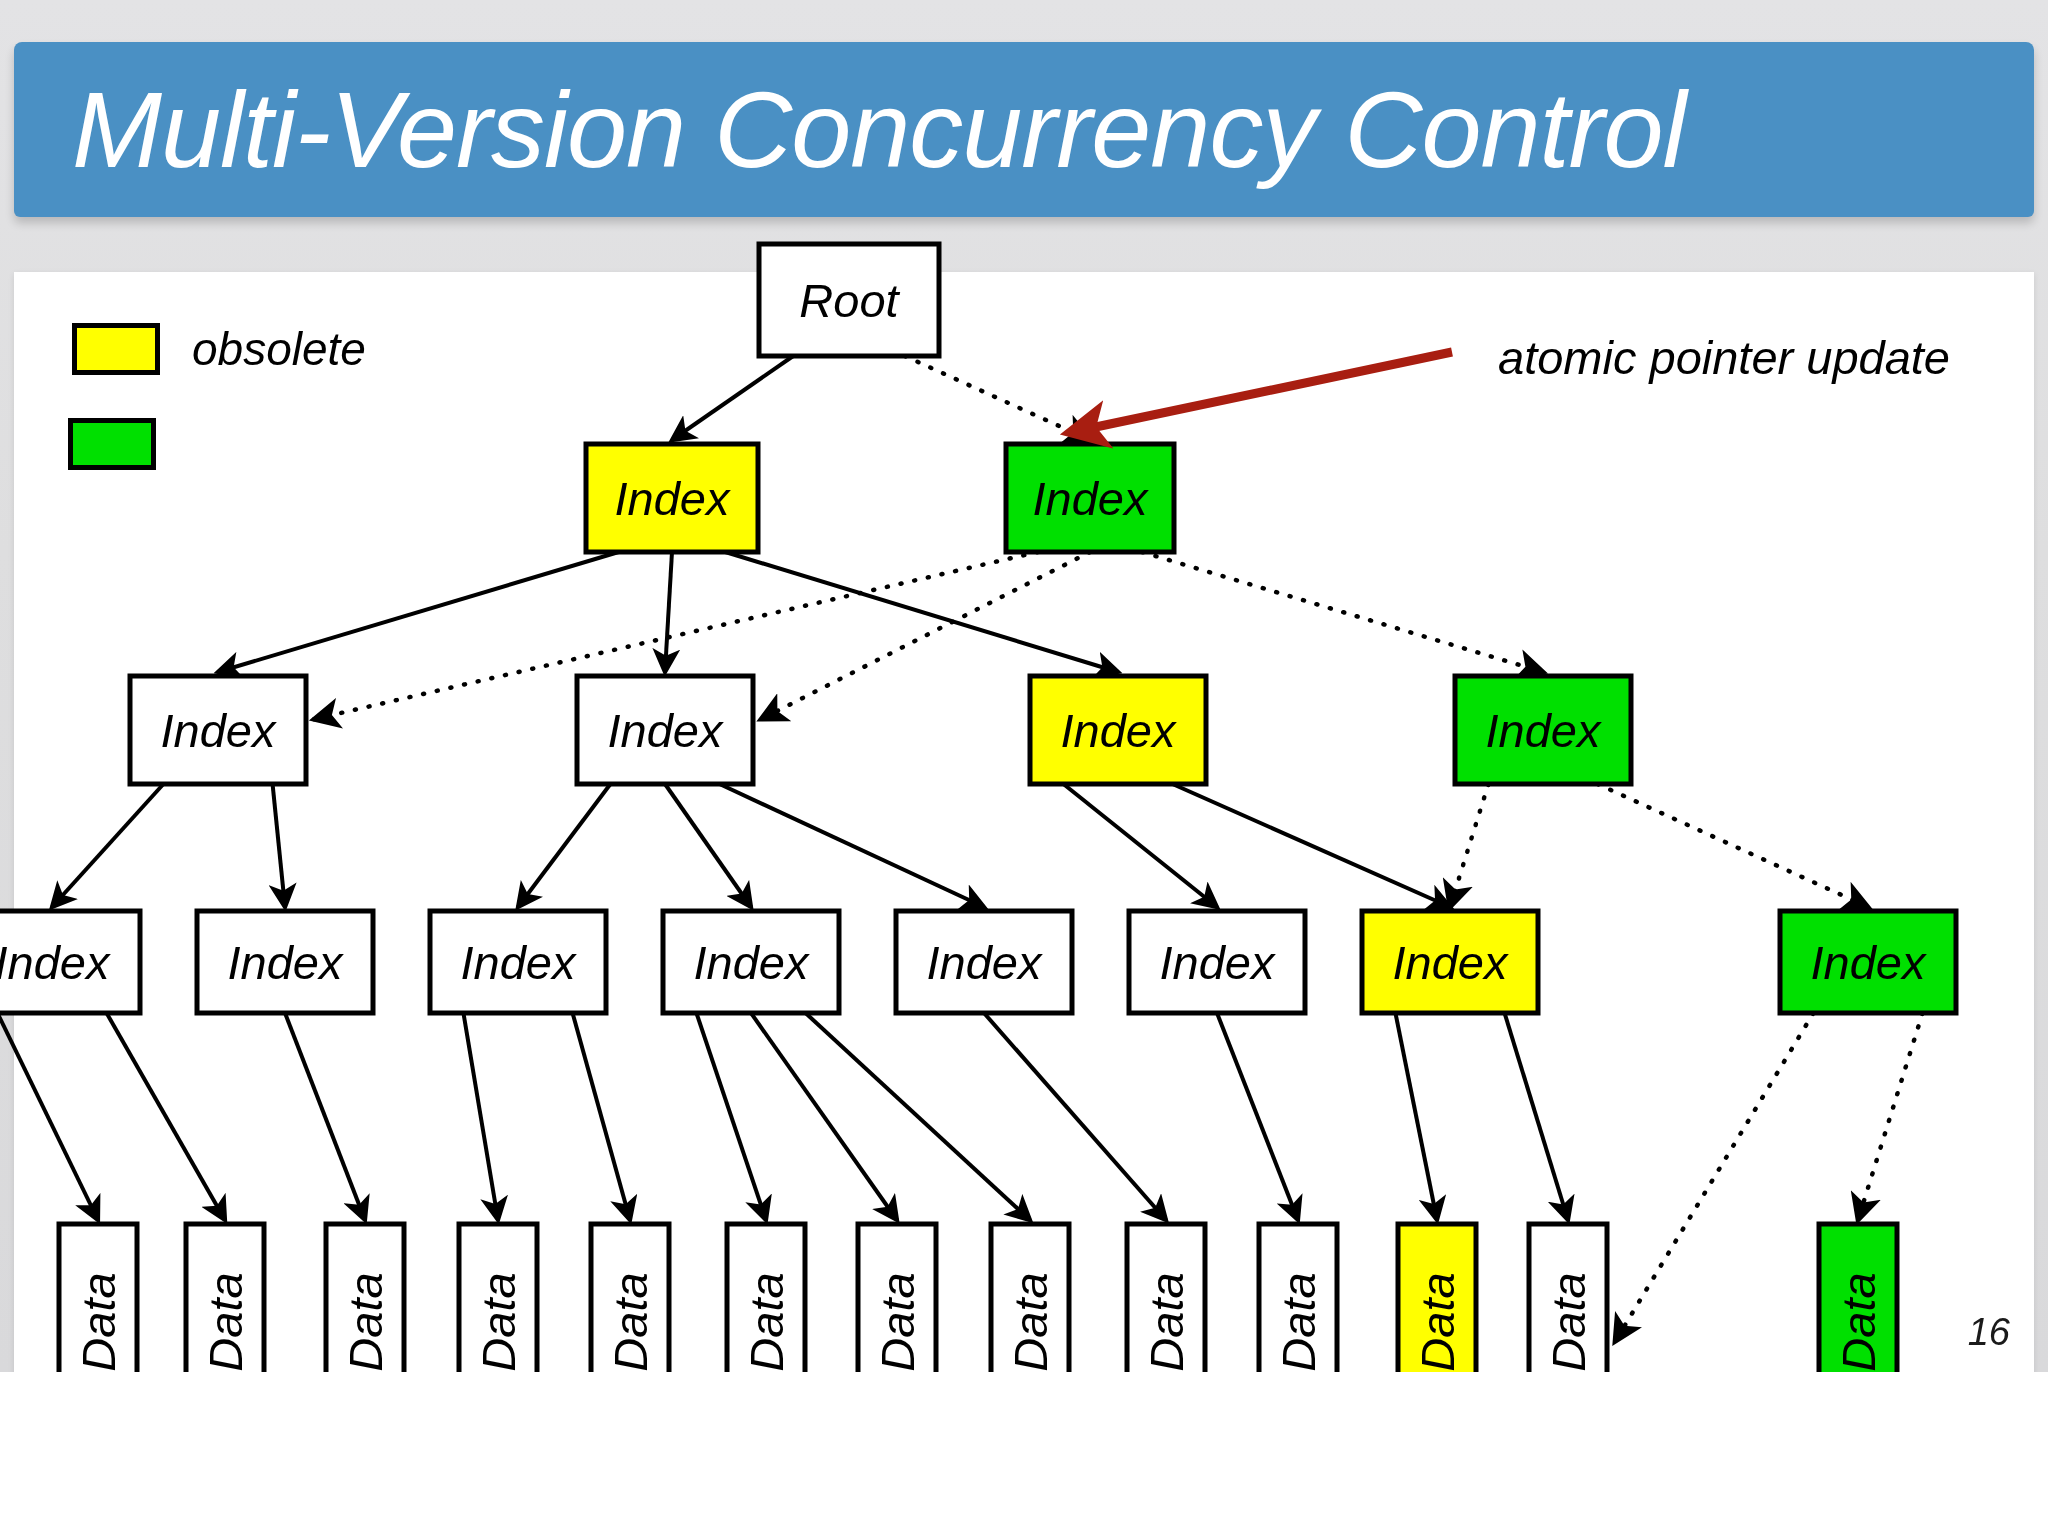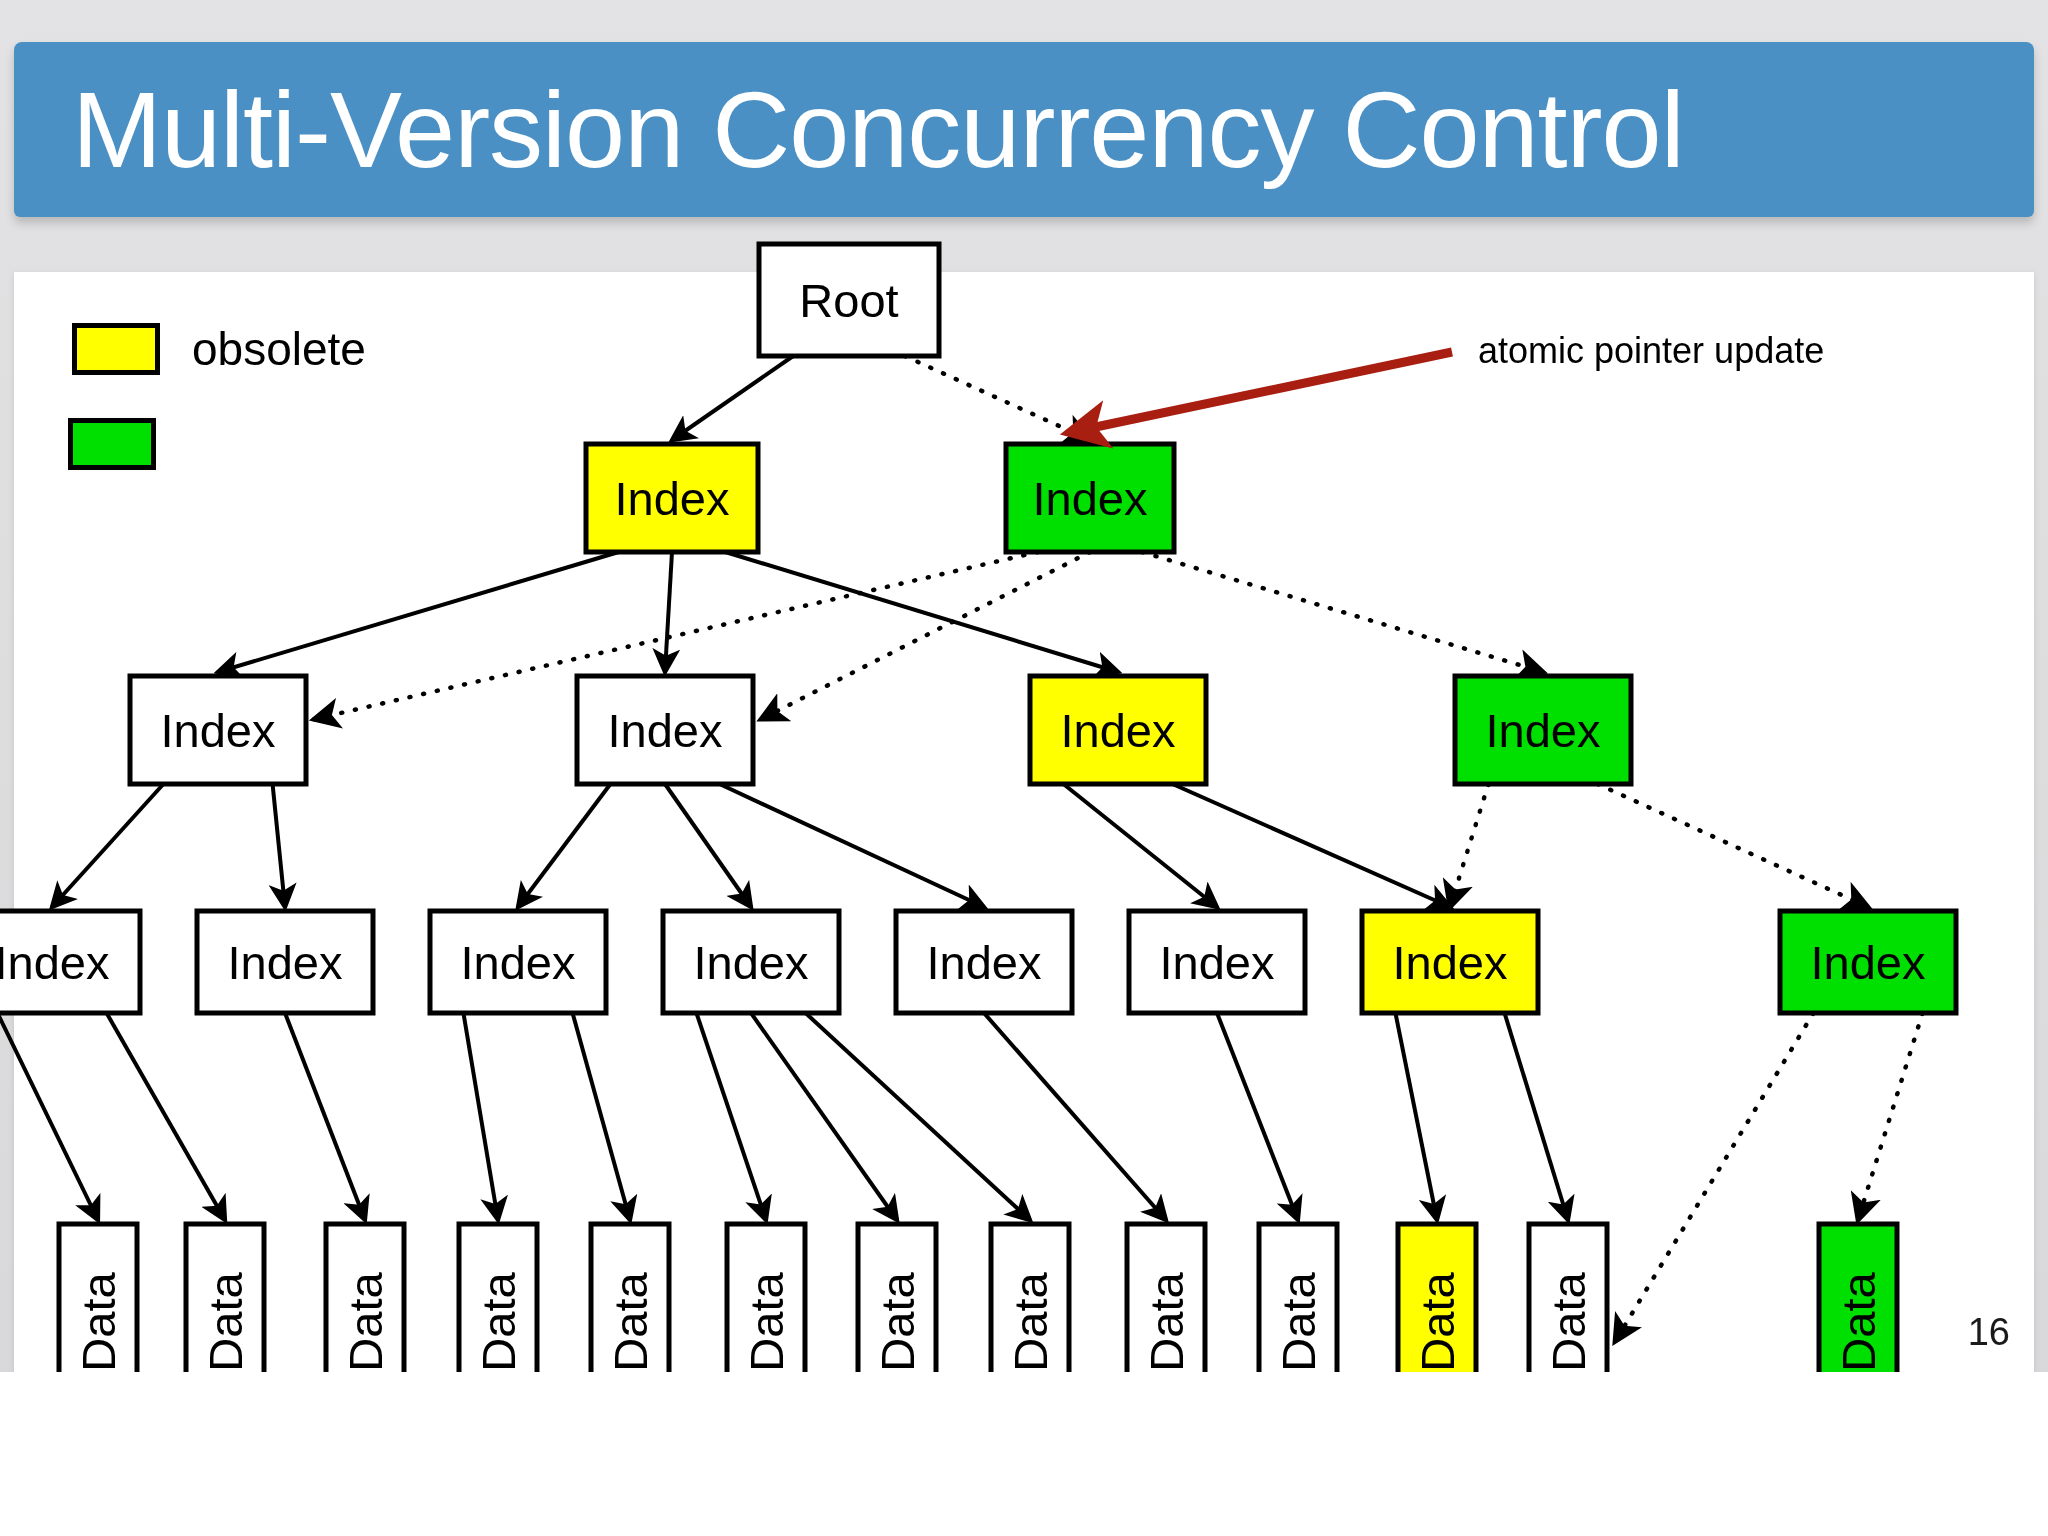--- a/index.html
+++ b/index.html
@@ -7,20 +7,21 @@
     padding: 0;
     background: #ffffff;
   }
   #slide {
     position: relative;
     width: 2048px;
     height: 1372px;
     background: linear-gradient(180deg, #e3e3e5 0%, #dededf 40%, #d9d9db 100%);
     font-family: "Liberation Sans", sans-serif;
     overflow: hidden;
+    font-style: italic;
   }
   
   #title-bar {
     position: absolute;
     left: 14px;
     top: 42px;
     width: 2020px;
     height: 175px;
     background: #4a90c4;
     border-radius: 8px 8px 6px 6px;
@@ -103,24 +104,25 @@
     stroke-linecap: round;
     fill: none;
   }
   .annot-arrow {
     stroke: #a81e11;
     stroke-width: 9;
     fill: none;
   }
   #annot-label {
     position: absolute;
-    font-size: 36px;
+    font-size: 47px;
     color: #000000;
     white-space: nowrap;
     font-family: "Liberation Sans", sans-serif;
+    margin-left: 20px;
   }
   
   #page-number {
     position: absolute;
     right: 38px;
     bottom: 18px;
     font-size: 38px;
     color: #1a1a1a;
     font-family: "Liberation Sans", sans-serif;
   }

